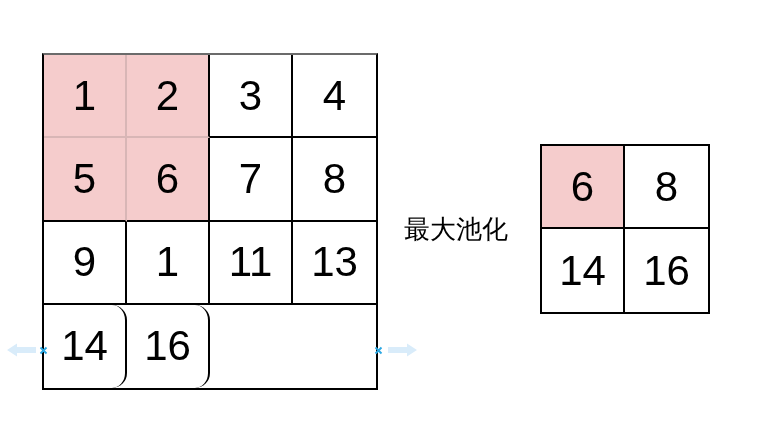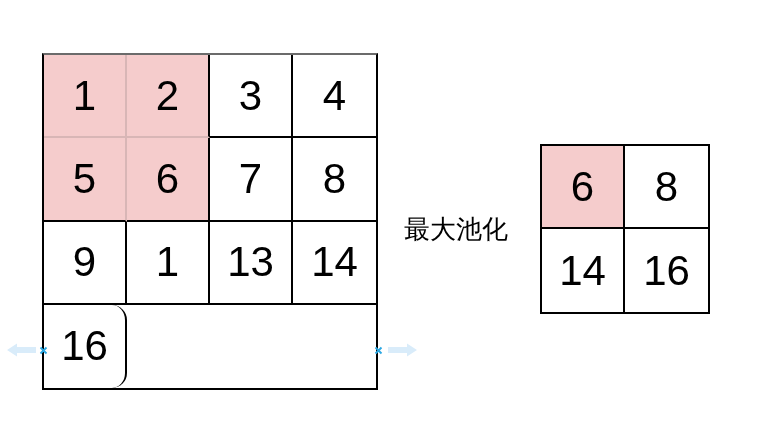--- a/index.html
+++ b/index.html
@@ -88,20 +88,21 @@
     <div class="cell hl ir ib">1</div>
     <div class="cell hl ib">2</div>
     <div class="cell">3</div>
     <div class="cell">4</div>
     <div class="cell hl ir">5</div>
     <div class="cell hl">6</div>
     <div class="cell">7</div>
     <div class="cell">8</div>
     <div class="cell">9</div>
     <div class="cell">1</div>
+    <div class="cell">11</div>
     <div class="cell">13</div>
     <div class="cell">14</div>
     <div class="cell">16</div>
   </div>
 
   <div class="pool-label">最大池化</div>
 
   <div class="matrix g2">
     <div class="cell hl">6</div>
     <div class="cell">8</div>

